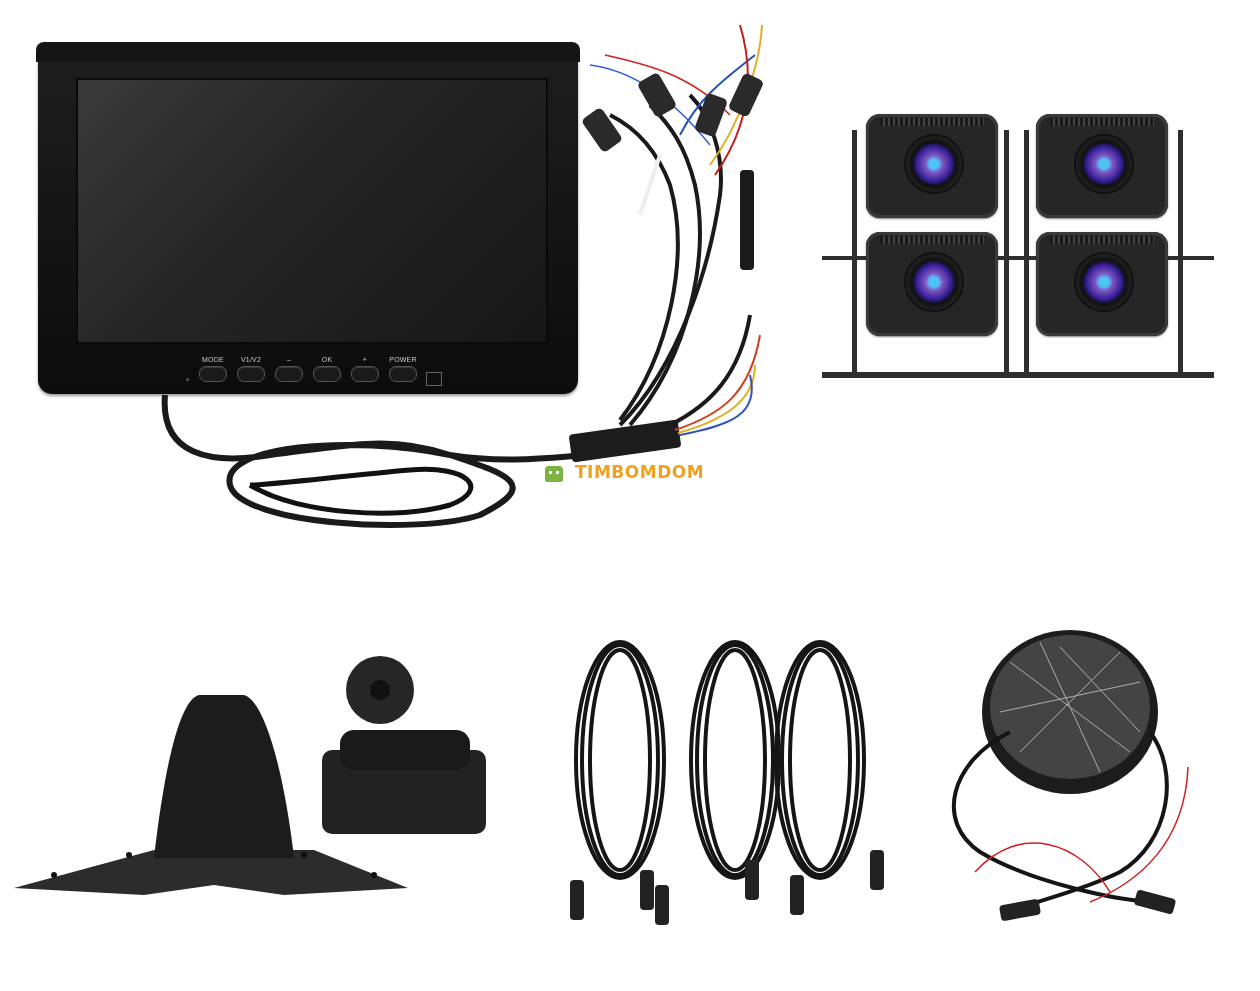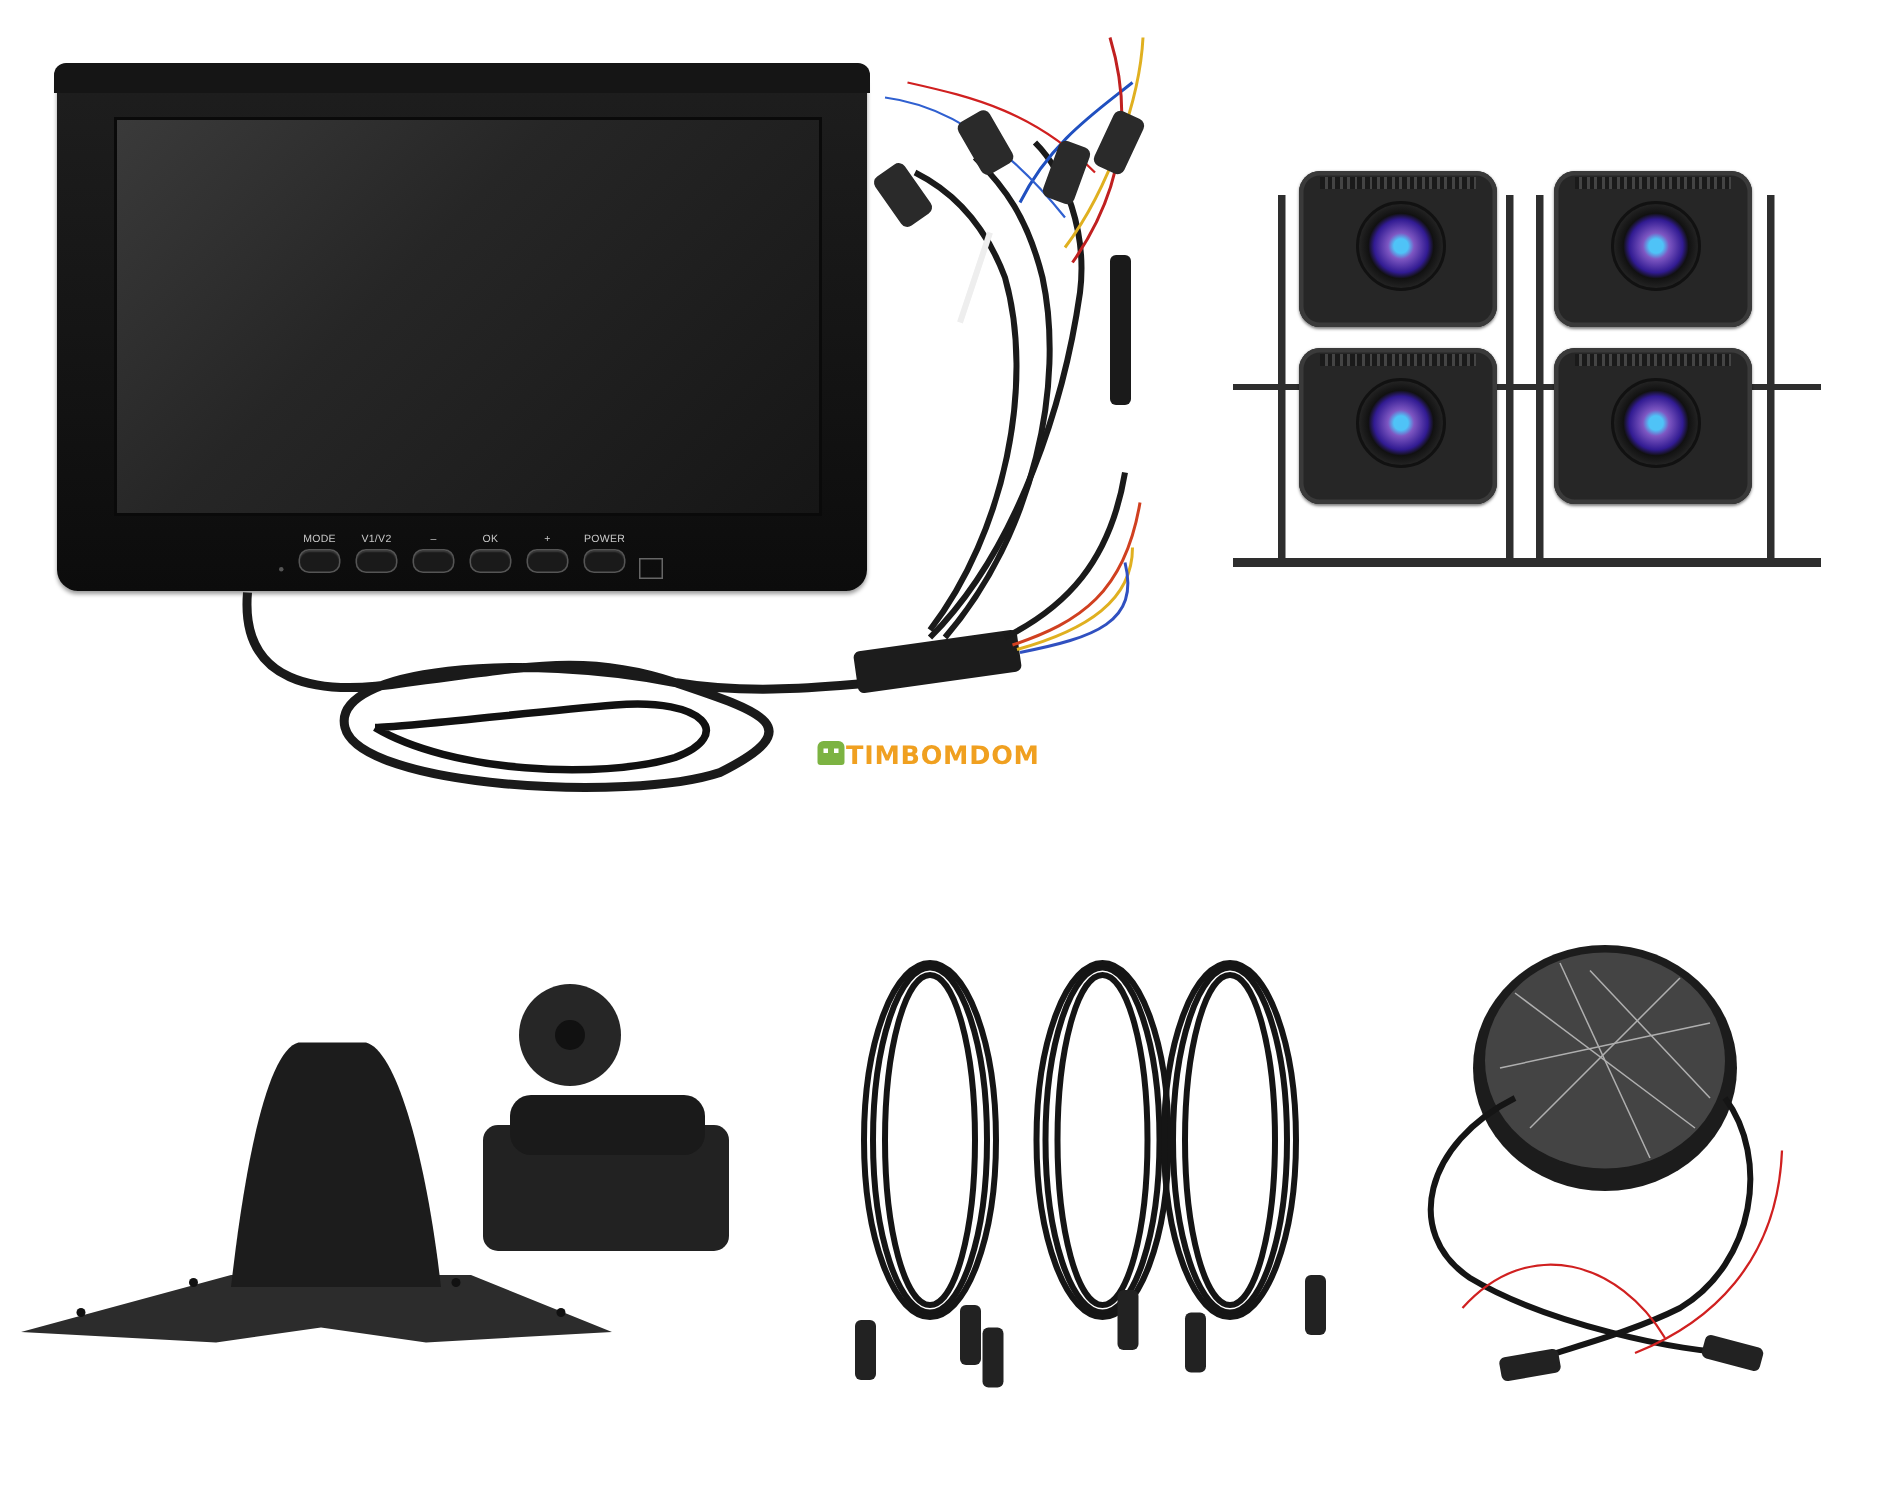--- a/index.html
+++ b/index.html
@@ -9,21 +9,21 @@
   .monitor{left:38px;top:46px;width:540px;height:348px;background:linear-gradient(#1e1e1e,#0c0c0c);border-radius:10px 10px 14px 14px;box-shadow:0 2px 3px rgba(0,0,0,.4);}
   .monitor .visor{position:absolute;left:-2px;top:-4px;width:544px;height:20px;background:#151515;border-radius:8px 8px 0 0;}
   .monitor .screen{position:absolute;left:38px;top:32px;width:468px;height:262px;background:linear-gradient(135deg,#3a3a3a 0%,#262626 40%,#161616 100%);border:2px solid #0a0a0a;}
   .btnrow{position:absolute;left:162px;top:310px;display:flex;gap:12px;}
   .hbtn{display:flex;flex-direction:column;align-items:center;width:26px;}
   .hbtn .lbl{font-size:7px;color:#c9c9c9;white-space:nowrap;letter-spacing:.2px;margin-bottom:3px;}
   .hbtn .cap{width:26px;height:14px;border-radius:7px;background:#1a1a1a;border:1px solid #555;box-shadow:inset 0 1px 1px rgba(255,255,255,.15);}
   .sqbtn{position:absolute;left:388px;top:326px;width:14px;height:12px;border:1px solid #666;}
   .led{position:absolute;left:148px;top:332px;width:3px;height:3px;border-radius:50%;background:#555;}
   
-  .watermark{left:545px;top:494px;display:flex;align-items:flex-start;gap:1px;}
+  .watermark{left:545px;top:462px;display:flex;align-items:flex-end;gap:12px;}
   .wm-icon{width:18px;height:16px;background:#7cb342;border-radius:4px 4px 2px 2px;position:relative;}
   .wm-icon:after{content:"";position:absolute;left:4px;top:5px;width:3px;height:3px;background:#fff;box-shadow:7px 0 #fff;}
   .wm-text{font-weight:bold;font-size:17px;color:#f0a020;letter-spacing:.5px;font-family:"DejaVu Sans",sans-serif;}
   
   .cam{width:132px;height:104px;background:#262626;border-radius:14px;box-shadow:inset 0 0 0 3px #3a3a3a,0 1px 2px rgba(0,0,0,.5);}
   .cam .lens{position:absolute;left:38px;top:20px;width:56px;height:56px;border-radius:50%;background:radial-gradient(circle at 50% 50%,#4fc3f7 0 12%,#7e57c2 22%,#311b92 45%,#111 55%,#222 70%,#3a3a3a 100%);border:2px solid #111;}
   .cam .grill{position:absolute;left:14px;top:4px;width:104px;height:8px;background:repeating-linear-gradient(90deg,#1a1a1a 0 3px,#444 3px 5px);}
   .bracket{background:#2e2e2e;}
   
   .mount{left:14px;top:690px;width:394px;height:210px;}

